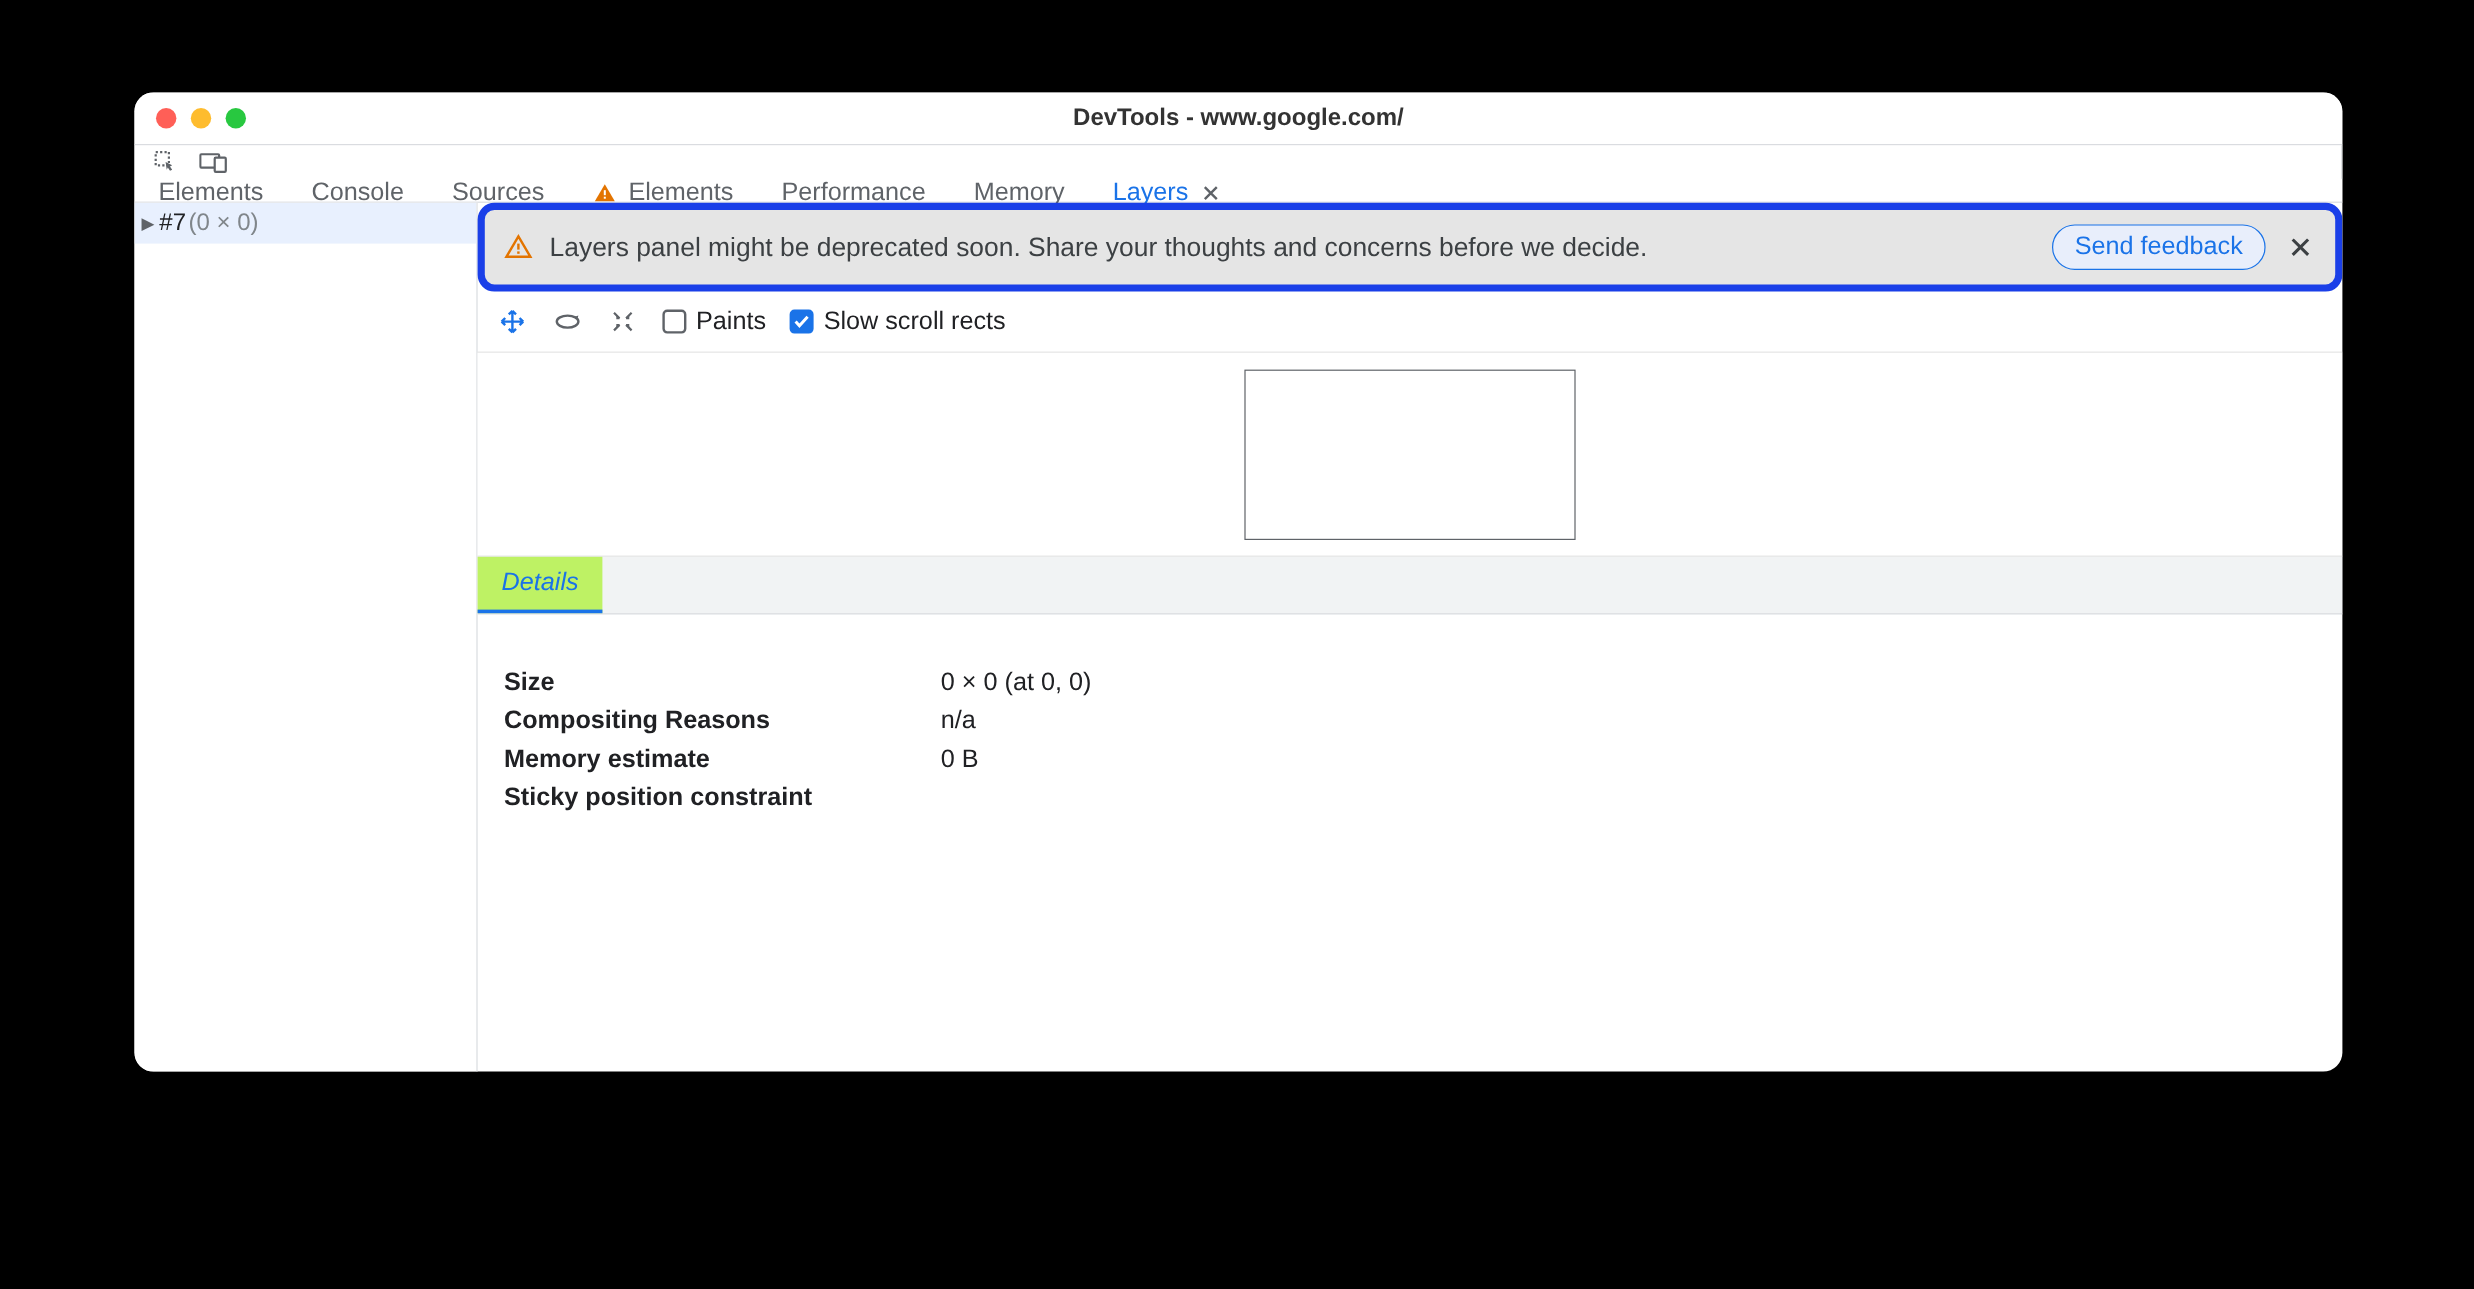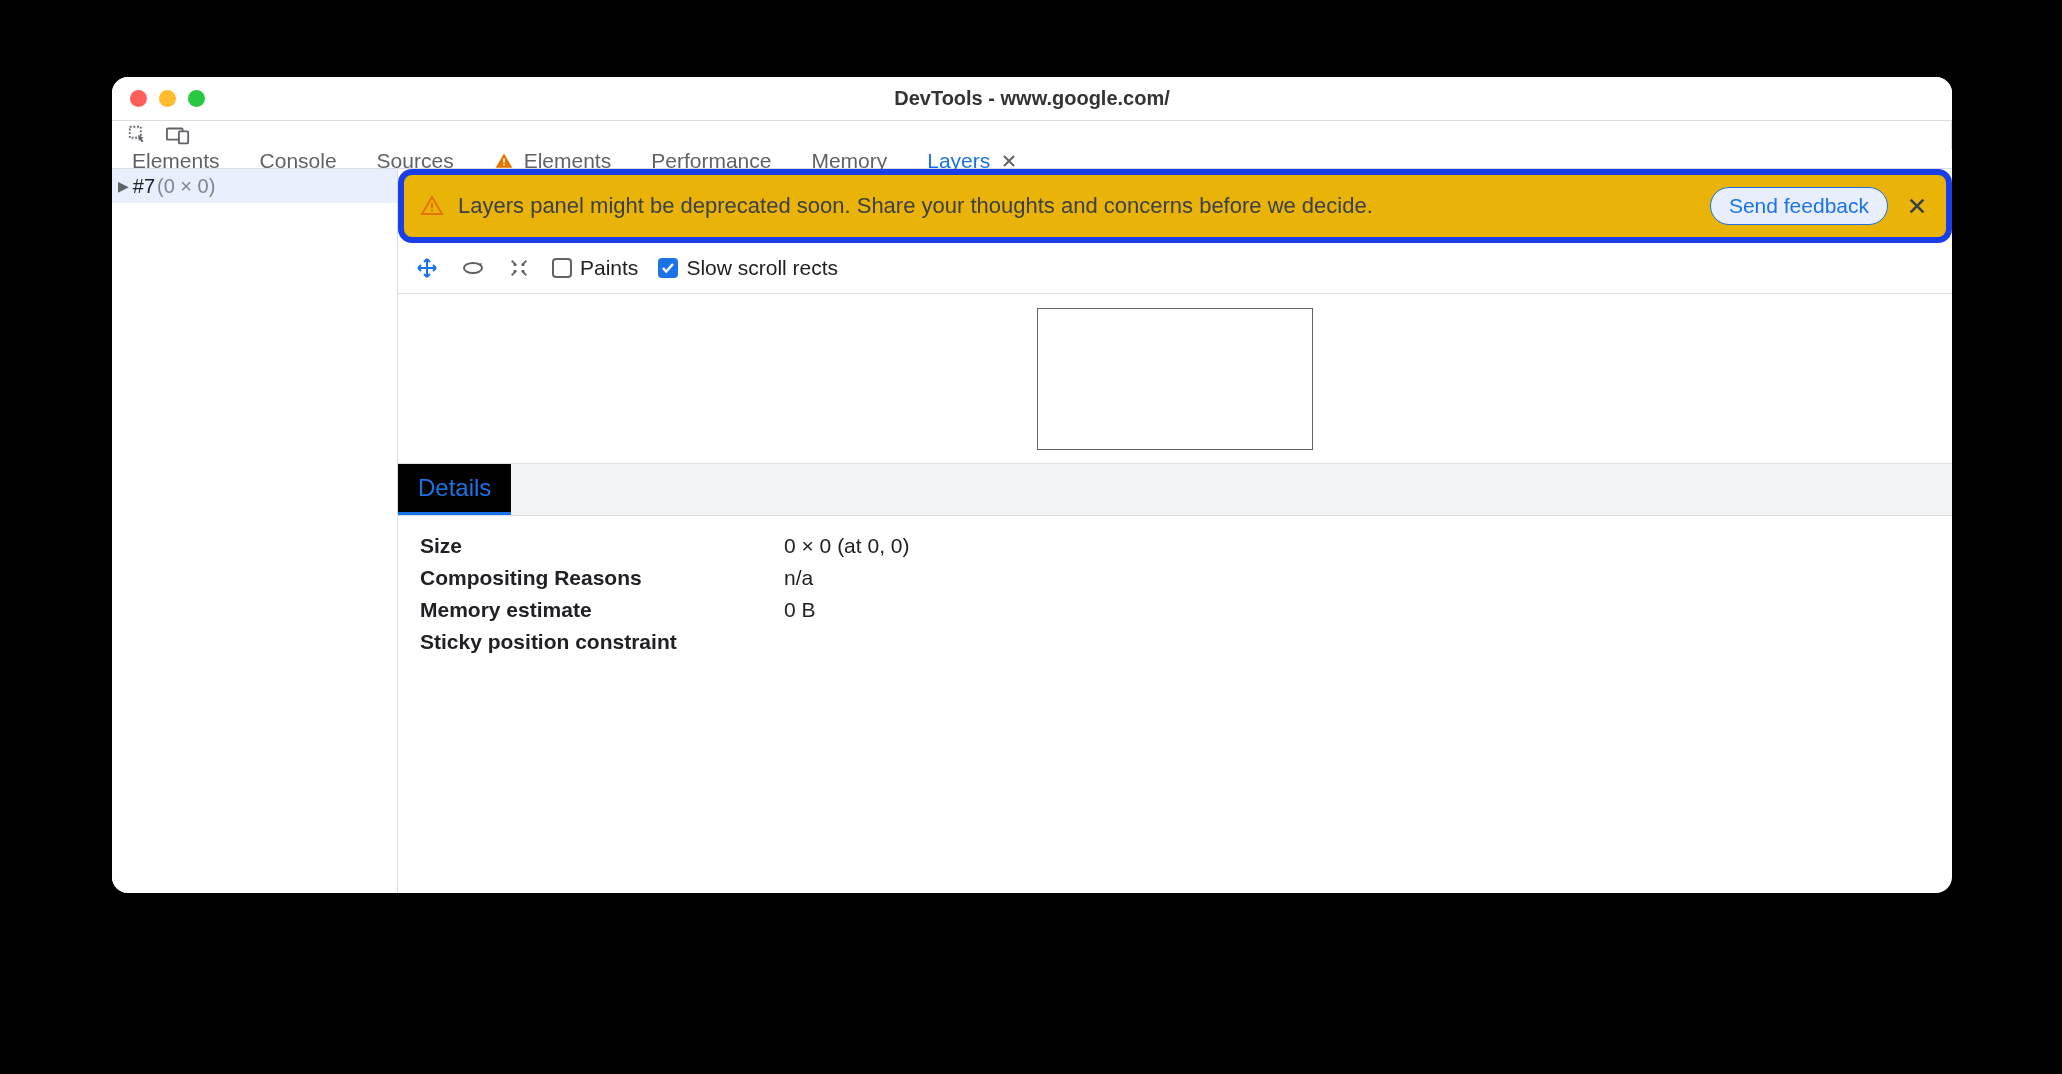--- a/index.html
+++ b/index.html
@@ -150,21 +150,21 @@
     min-width: 0;
   }
 
   
   .banner-wrap {
     padding: 0;
   }
   .banner {
     border: 6px solid #1a3fe8;
     border-radius: 14px;
-    background: #eab308;
+    background: #e5e5e5;
     margin: 0;
     padding: 12px 14px 12px 16px;
     display: flex;
     align-items: center;
     gap: 14px;
     font-size: 22px;
     color: #3c4043;
   }
   .banner .banner-text { flex: 1; line-height: 1.4; }
   .feedback-btn {
@@ -234,29 +234,31 @@
   }
 
   
   .details-tabs {
     display: flex;
     border-bottom: 1px solid #dadce0;
     background: #f1f3f4;
   }
   .details-tab {
     padding: 10px 20px;
-    font-size: 24px;
+    font-size: 21px;
     color: #1a73e8;
     border-bottom: 3px solid #1a73e8;
-    background: #000000;
-    cursor: pointer;
+    background: #bef264;
+    cursor: pointer;
+    font-style: italic;
   }
   .details-body {
     padding: 14px 22px;
     font-size: 21px;
+    margin-top: 27px;
   }
   .details-body table { border-collapse: collapse; }
   .details-body td { padding: 4px 0; vertical-align: top; }
   .details-body td.k { font-weight: 700; width: 364px; }
   .details-body td.v { color: #202124; }
 
   
   svg { display: block; }
   .warn-tri { width: 20px; height: 20px; }
 </style>

